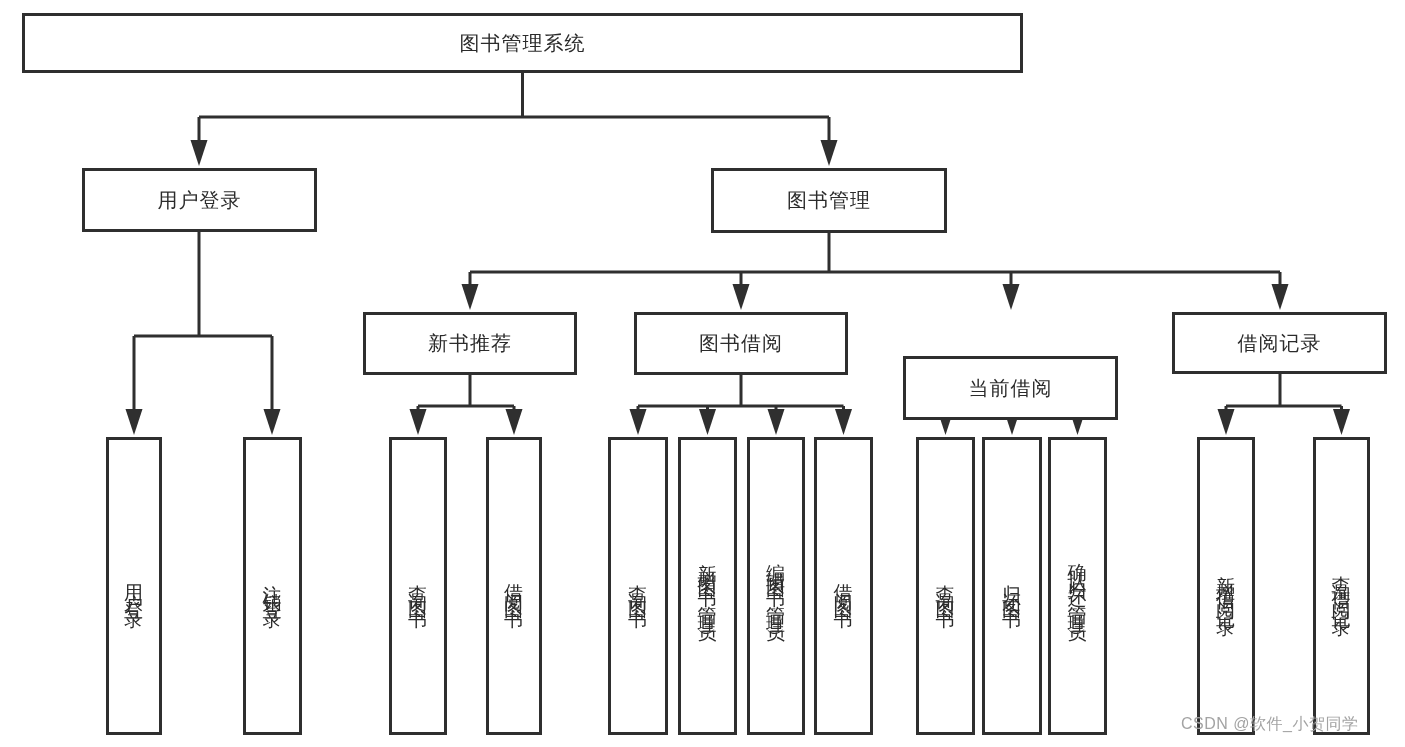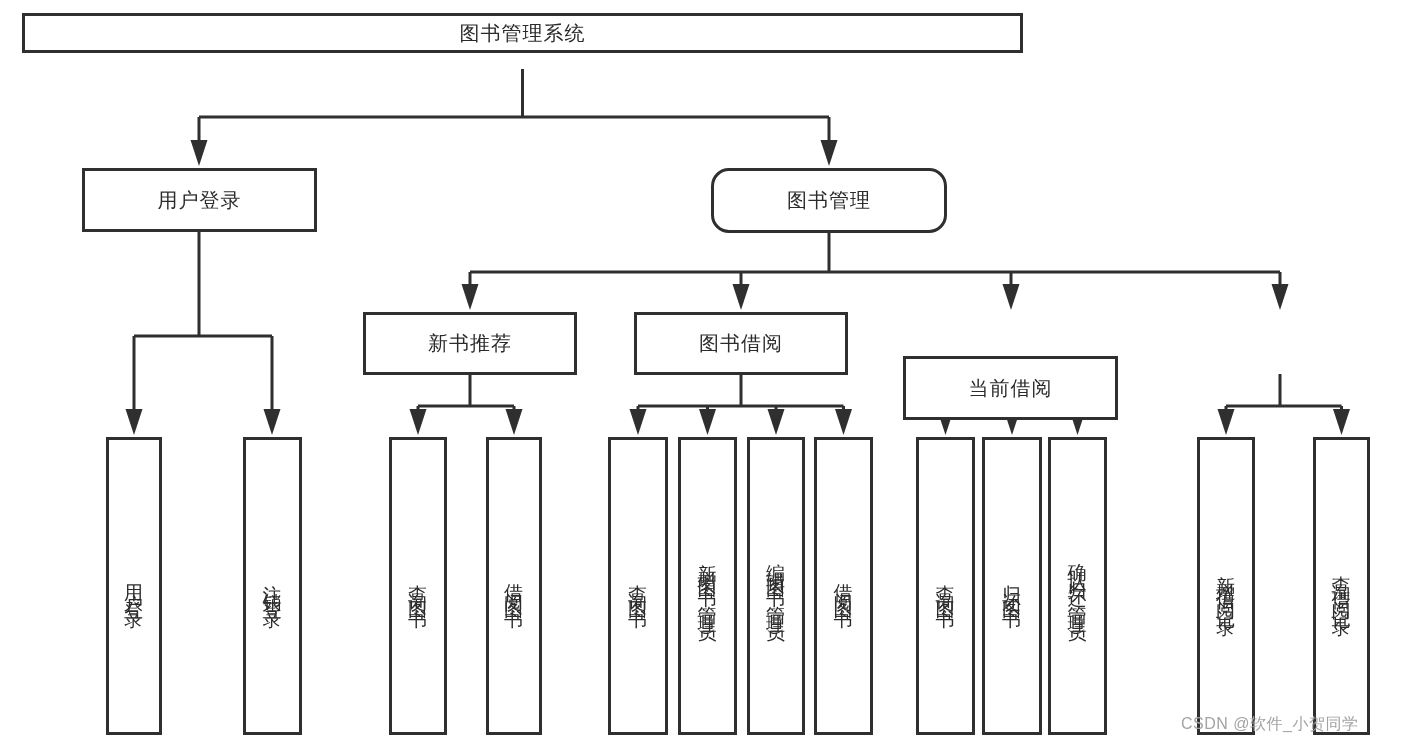--- a/index.html
+++ b/index.html
@@ -106,28 +106,29 @@
       <polygon points="1069,409 1086,409 1077.5,435"></polygon>
     </g>
 
     <g>
       <path d="M1280 374 V406 M1226 406 H1341.5 M1226 406 V418 M1341.5 406 V418"></path>
       <polygon points="1217.5,409 1234.5,409 1226,435"></polygon>
       <polygon points="1333,409 1350,409 1341.5,435"></polygon>
     </g>
   </svg>
 
-  <div class="box h" style="left:22px; top:13px; width:1001px; height:40px;text-align:right;">图书管理系统</div>
+  <div class="box h" style="left:22px; top:13px; width:1001px; height:60px;text-align:right;">图书管理系统</div>
 
   <div class="box h" style="left:82px; top:168px; width:235px; height:64px;">用户登录</div>
-  <div class="box h" style="left:711px; top:168px; width:236px; height:65px;border-radius:18px;">图书管理</div>
+  <div class="box h" style="left:711px; top:168px; width:236px; height:65px;">图书管理</div>
 
   <div class="box h" style="left:363px; top:312px; width:214px; height:63px;">新书推荐</div>
   <div class="box h" style="left:634px; top:312px; width:214px; height:63px;">图书借阅</div>
   <div class="box h" style="left:903px; top:312px; width:215px; height:64px;margin-top:44px;">当前借阅</div>
+  <div class="box h" style="left:1172px; top:312px; width:215px; height:62px;">借阅记录</div>
 
   <div class="box v" style="left:106px; top:437px; width:56px; height:298px;">用户登录</div>
   <div class="box v" style="left:243px; top:437px; width:59px; height:298px;">注销登录</div>
 
   <div class="box v" style="left:389px; top:437px; width:58px; height:298px;">查询图书</div>
   <div class="box v" style="left:486px; top:437px; width:56px; height:298px;">借阅图书</div>
 
   <div class="box v" style="left:608px; top:437px; width:60px; height:298px;">查询图书</div>
   <div class="box v" style="left:678px; top:437px; width:59px; height:298px;">新增图书（管理员）</div>
   <div class="box v" style="left:747px; top:437px; width:58px; height:298px;">编辑图书（管理员）</div>

